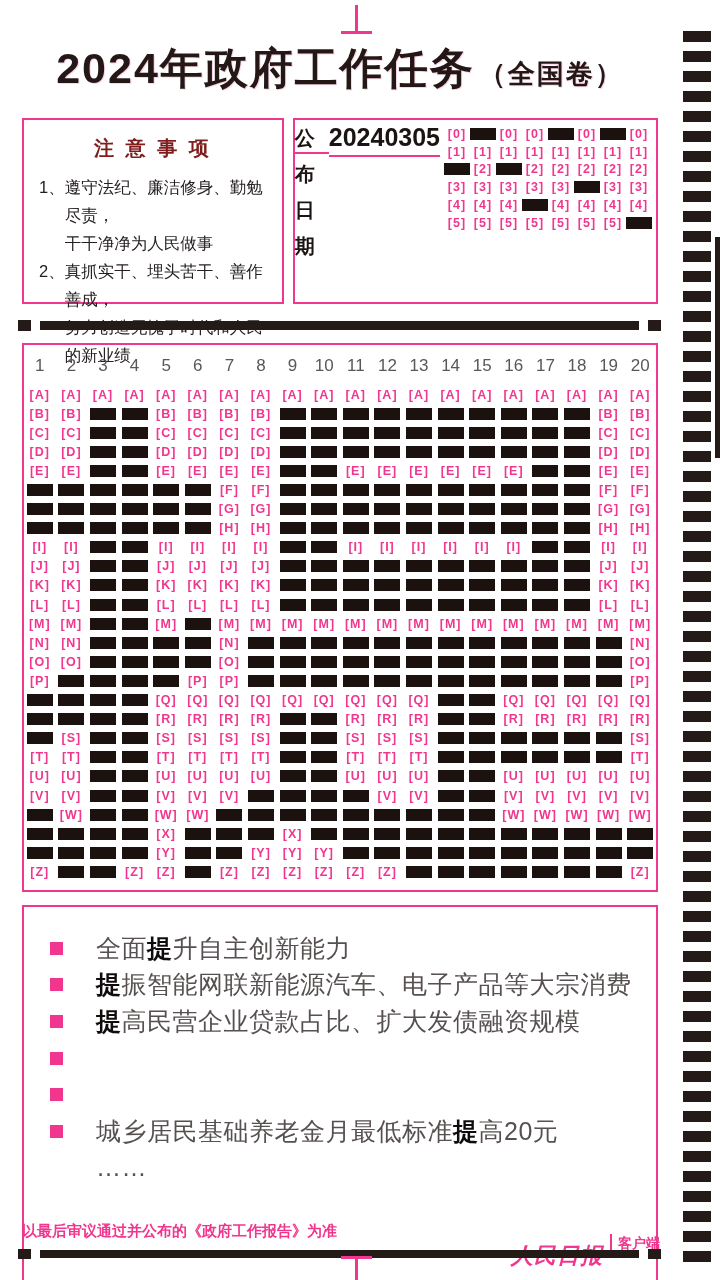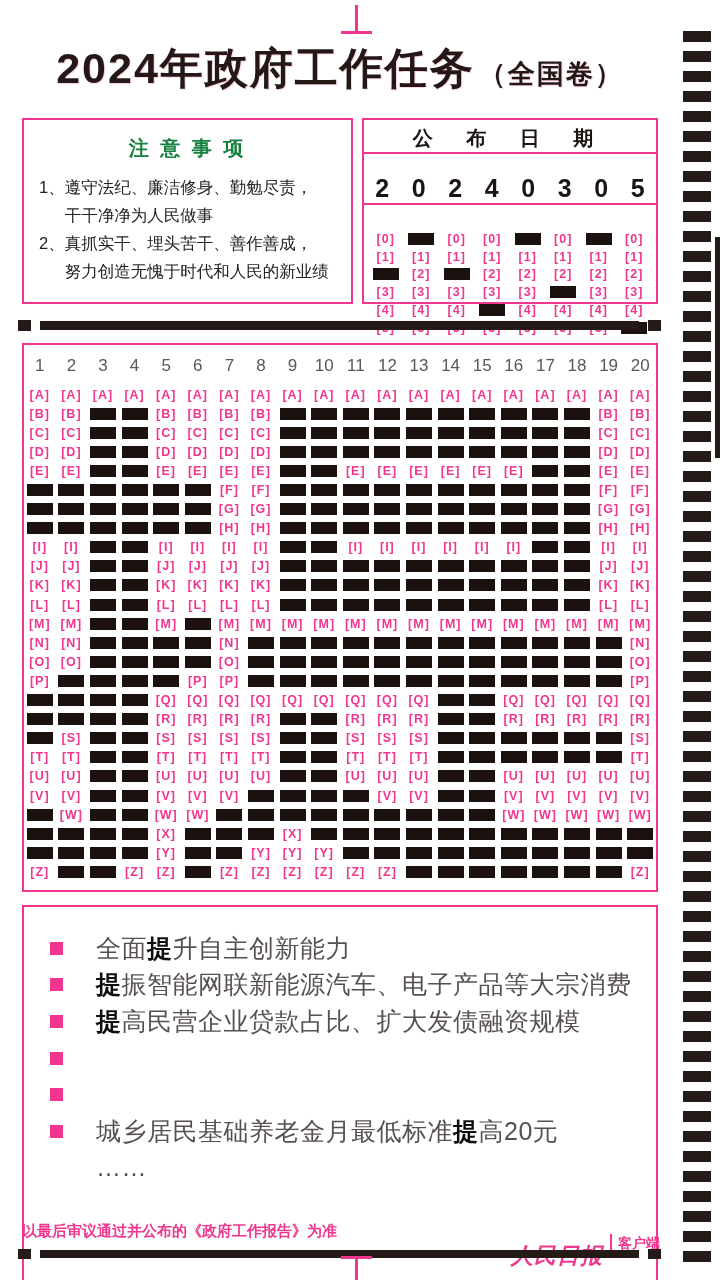--- a/index.html
+++ b/index.html
@@ -26,27 +26,27 @@
   .title{position:absolute;left:0;top:40px;width:680px;text-align:center;color:var(--ink);
          font-weight:800;letter-spacing:2px;white-space:nowrap;
          text-shadow:1px 1px 0 rgba(240,54,142,.22);}
   .t-main{font-size:43px;}
   .t-sub{font-size:27px;margin-left:4px;}
 
   
   .top-row{position:absolute;left:22px;top:118px;width:636px;height:186px;display:flex;gap:9px;}
   .box{border:2px solid var(--accent);background:#fff;}
   .notice-box{width:331px;height:100%;}
-  .notice-box h2{font-size:20px;color:#15803d;text-align:center;letter-spacing:3px;
+  .notice-box h2{font-size:20px;color:#7f1d1d;text-align:center;letter-spacing:3px;
                  padding:15px 0 11px;font-weight:800;}
   .notice-list{padding:0 13px 0 15px;font-size:16.5px;line-height:28px;color:#262020;}
   .n-item{display:flex;}
   .n-num{white-space:nowrap;}
 
-  .date-box{flex:1;height:100%;display:flex;flex-direction:column;gap:20px;}
+  .date-box{flex:1;height:100%;display:flex;flex-direction:row;}
   .date-box h2{font-size:20px;color:#1c1412;text-align:center;letter-spacing:14px;
                font-weight:800;height:34px;line-height:36px;border-bottom:2px solid var(--accent);}
   .digits{display:grid;grid-template-columns:repeat(8,1fr);height:37px;
           border-bottom:2px solid var(--accent);align-items:center;text-align:center;
           font-size:25px;font-weight:700;color:#1c1412;}
   .date-grid{flex:1;display:grid;grid-template-columns:repeat(8,1fr);
              grid-auto-rows:17.8px;padding:5px 4px 0;}
 
   
   .cell{display:flex;align-items:center;justify-content:center;

